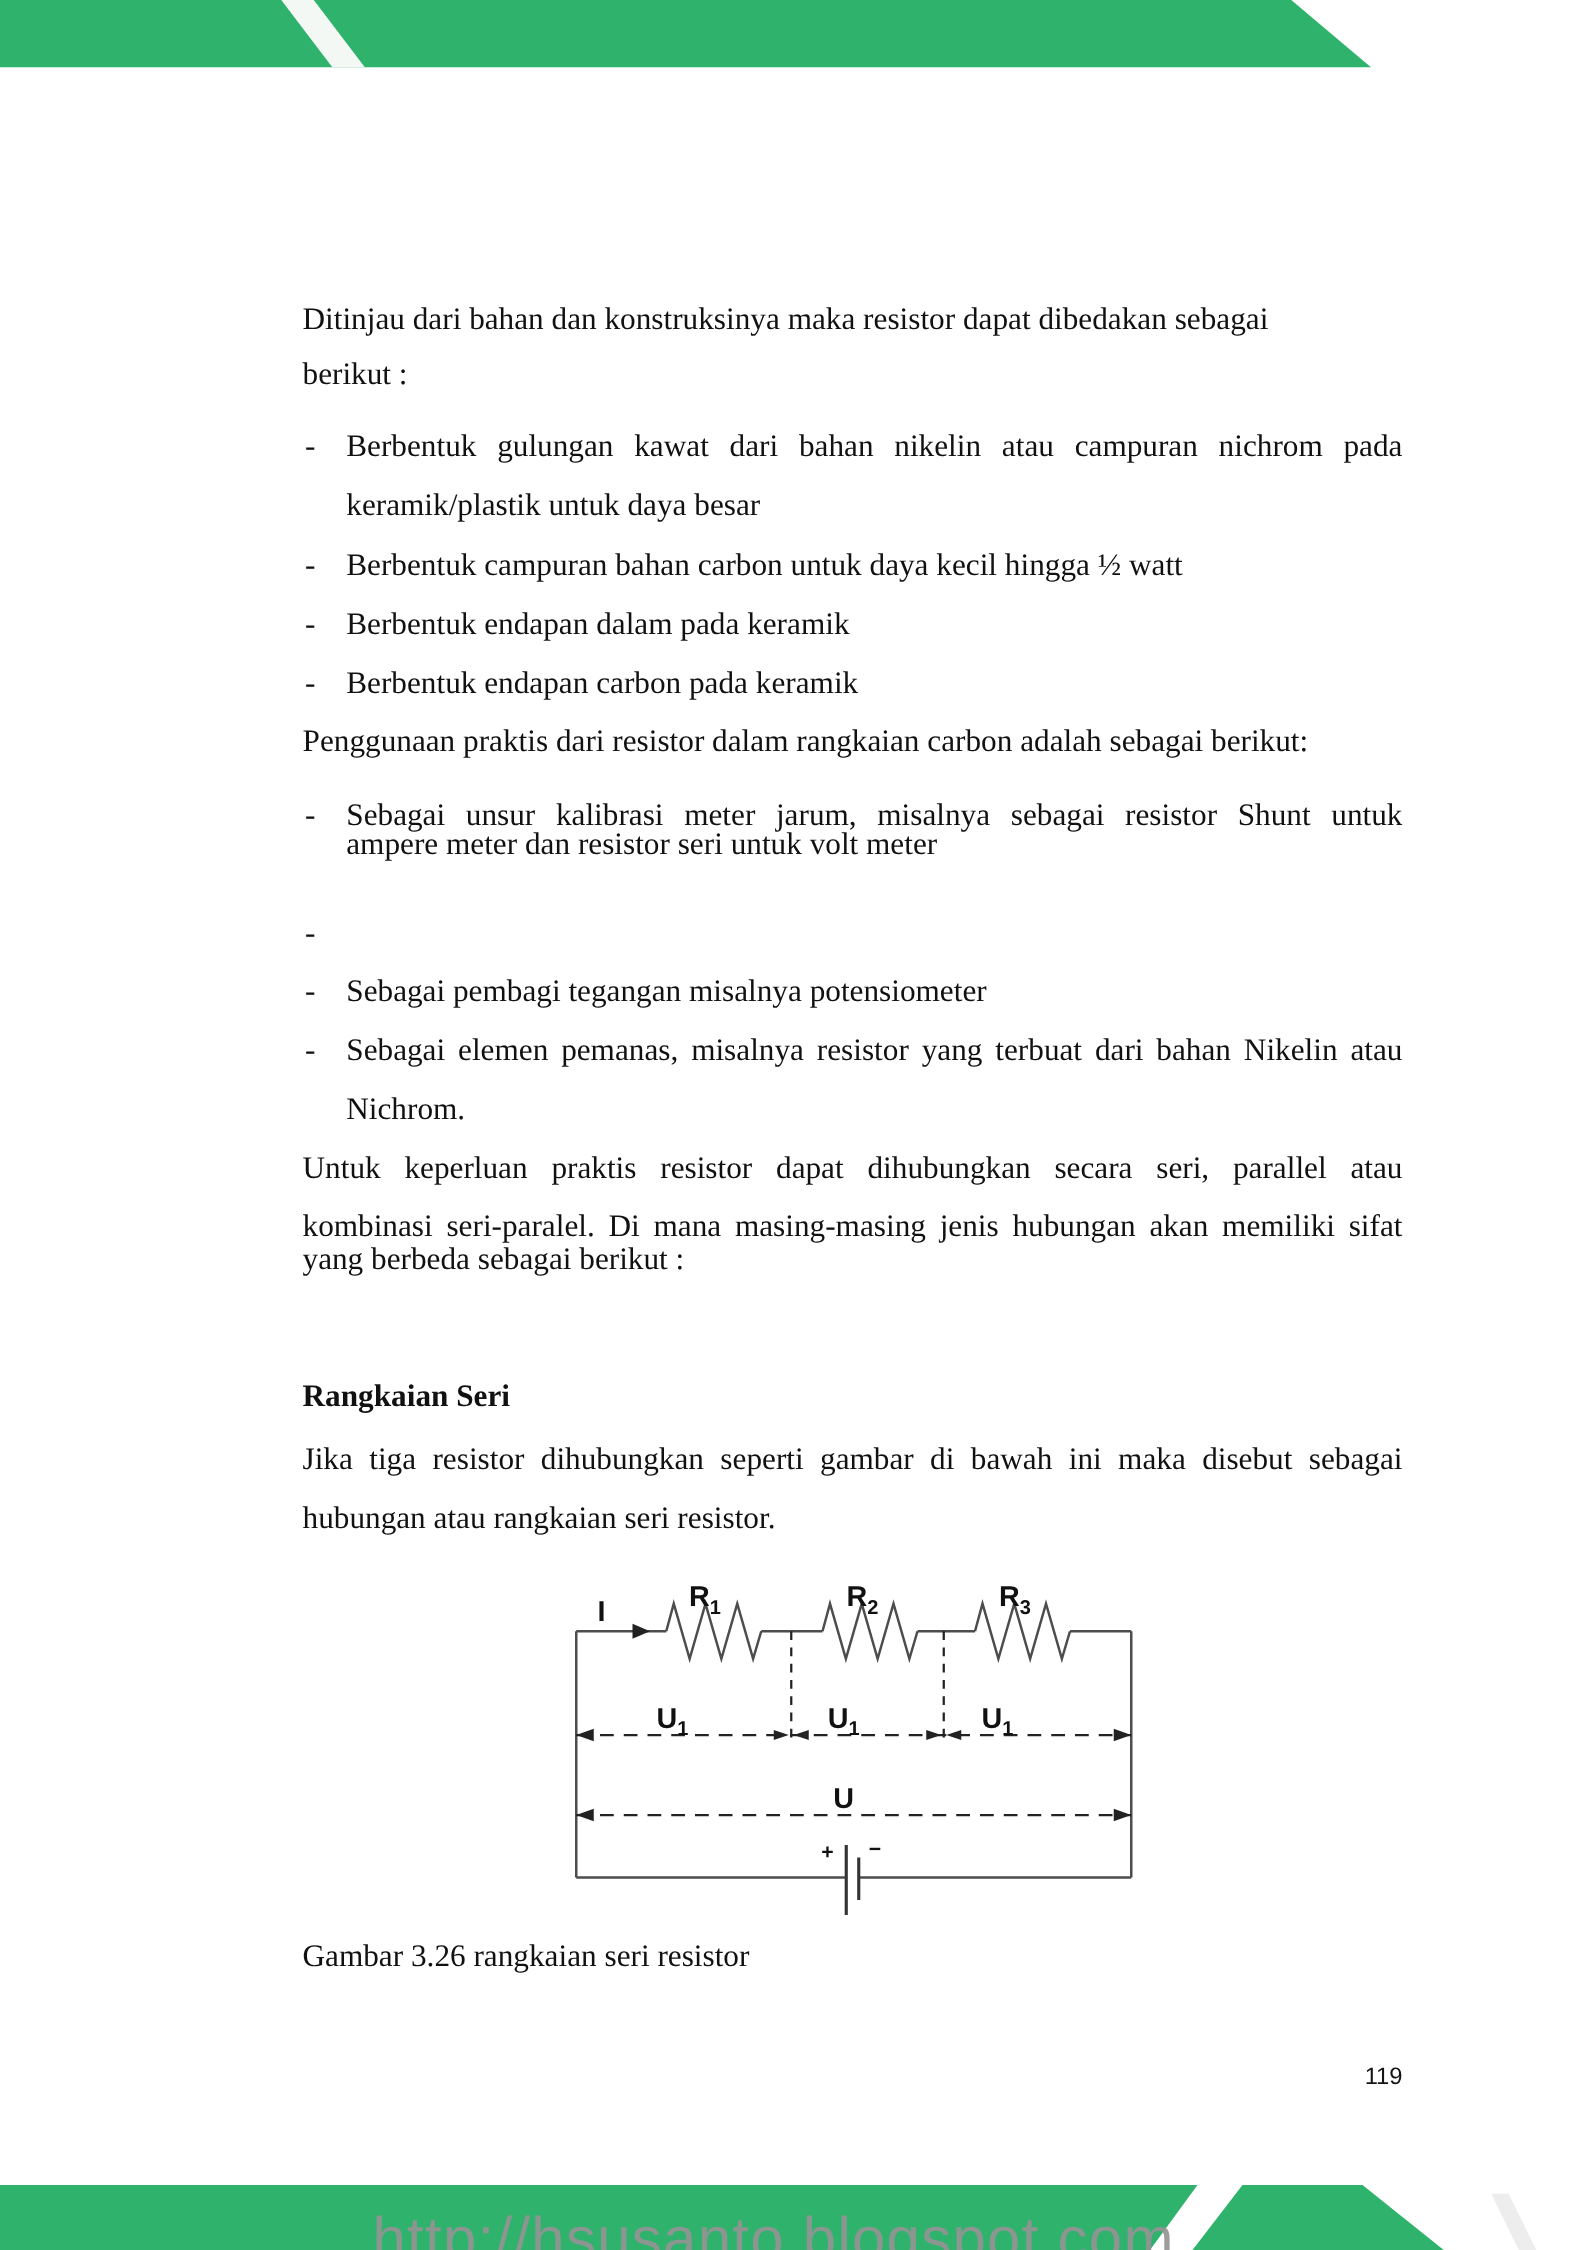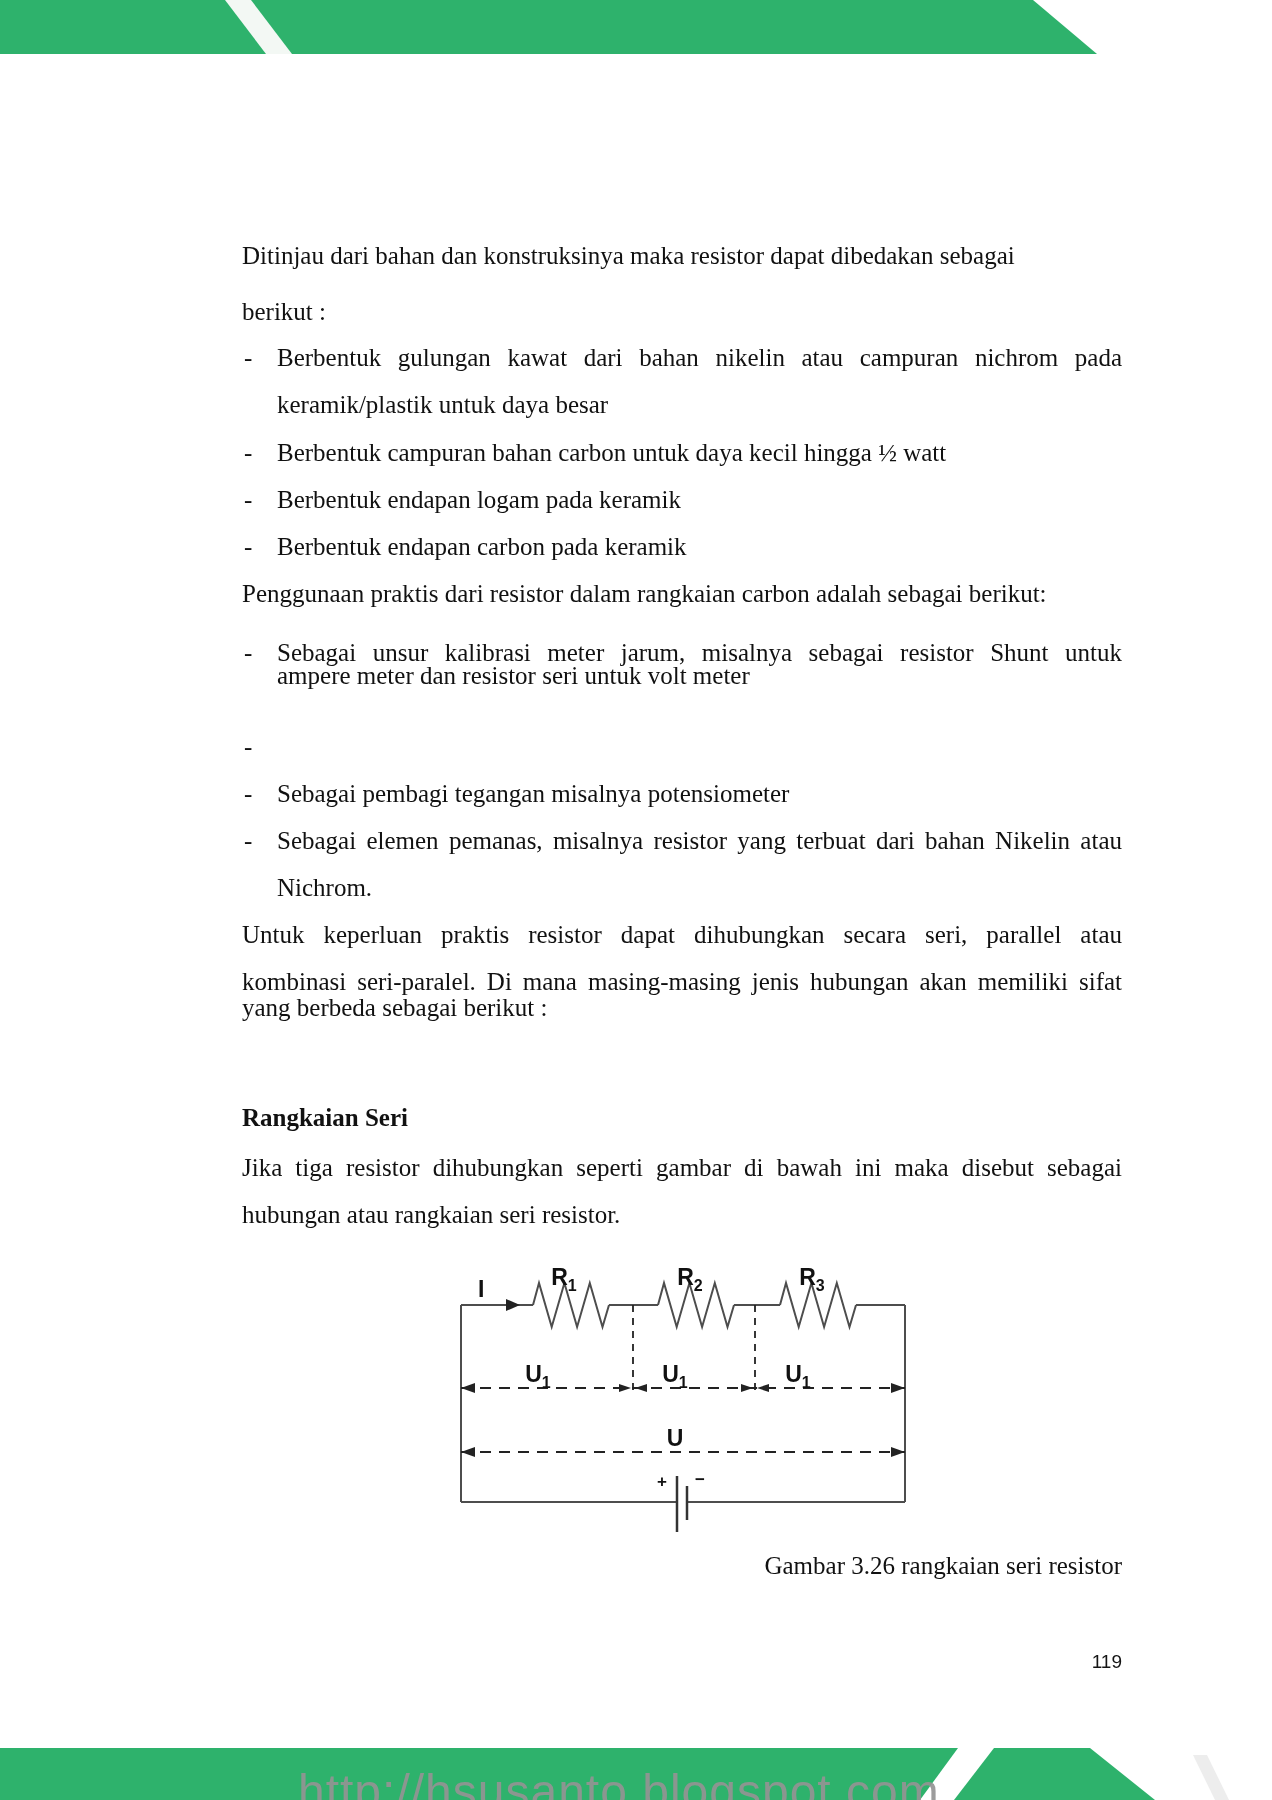--- a/index.html
+++ b/index.html
@@ -23,21 +23,21 @@
     line-height:47px;font-size:25px;white-space:nowrap;
     box-sizing:border-box;
   }
   .tl.just{white-space:normal;text-align:justify;text-align-last:justify;overflow:hidden;}
   .tl.bold{font-weight:bold;}
   .tl.ind{padding-left:35px;}
   .tl .dash{position:absolute;left:2px;top:0;line-height:47px;}
 
   .caption{
     position:absolute;left:242px;top:1542px;width:880px;
-    font-size:25px;line-height:47px;text-align:right;
+    font-size:25px;line-height:47px;text-align:left;
   }
   .page-number{
     position:absolute;left:242px;top:1647px;width:880px;
     text-align:right;font-family:"Liberation Sans", sans-serif;
     font-size:19px;line-height:30px;color:#141414;
   }
 
   
   .figure-svg{position:absolute;left:440px;top:1235px;}
 
@@ -56,25 +56,25 @@
 
 <div class="page">
 
   <svg id="header-band" class="band-svg" width="1272" height="54" viewBox="0 0 1272 54">
     <polygon id="header-band-shape" points="0,0 1033,0 1097,54 0,54" fill="#2eb26c"></polygon>
     <polygon id="header-band-stripe" points="225,0 251,0 292,54 266,54" fill="#f3f8f4"></polygon>
   </svg>
 
   <div class="text-block">
       <div class="tl" style="top: 232px;"><span>Ditinjau dari bahan dan konstruksinya maka resistor dapat dibedakan sebagai</span></div>
-      <div class="tl" style="top: 288px;"><span>berikut :</span></div>
+      <div class="tl" style="top: 276px;"><span>berikut :</span></div>
       <div class="tl just ind" style="top: 334px;"><span class="dash">-</span><span>Berbentuk gulungan kawat dari bahan nikelin atau campuran nichrom pada</span></div>
       <div class="tl ind" style="top: 381px;"><span>keramik/plastik untuk daya besar</span></div>
       <div class="tl ind" style="top: 429px;"><span class="dash">-</span><span>Berbentuk campuran bahan carbon untuk daya kecil hingga ½ watt</span></div>
-      <div class="tl ind" style="top: 476px;"><span class="dash">-</span><span>Berbentuk endapan logam pada keramik</span></div>
+      <div class="tl ind" style="top: 476px;"><span class="dash">-</span><span>Berbentuk endapan dalam pada keramik</span></div>
       <div class="tl ind" style="top: 523px;"><span class="dash">-</span><span>Berbentuk endapan carbon pada keramik</span></div>
       <div class="tl" style="top: 570px;"><span>Penggunaan praktis dari resistor dalam rangkaian carbon adalah sebagai berikut:</span></div>
       <div class="tl just ind" style="top: 629px;"><span class="dash">-</span><span>Sebagai unsur kalibrasi meter jarum, misalnya sebagai resistor Shunt untuk</span></div>
       <div class="tl ind" style="top: 652px;"><span>ampere meter dan resistor seri untuk volt meter</span></div>
       <div class="tl ind" style="top: 723px;"><span class="dash">-</span></div>
       <div class="tl ind" style="top: 770px;"><span class="dash">-</span><span>Sebagai pembagi tegangan misalnya potensiometer</span></div>
       <div class="tl just ind" style="top: 817px;"><span class="dash">-</span><span>Sebagai elemen pemanas, misalnya resistor yang terbuat dari bahan Nikelin atau</span></div>
       <div class="tl ind" style="top: 864px;"><span>Nichrom.</span></div>
       <div class="tl just" style="top: 911px;"><span>Untuk keperluan praktis resistor dapat dihubungkan secara seri, parallel atau</span></div>
       <div class="tl just" style="top: 958px;"><span>kombinasi seri-paralel. Di mana masing-masing jenis hubungan akan memiliki sifat</span></div>

